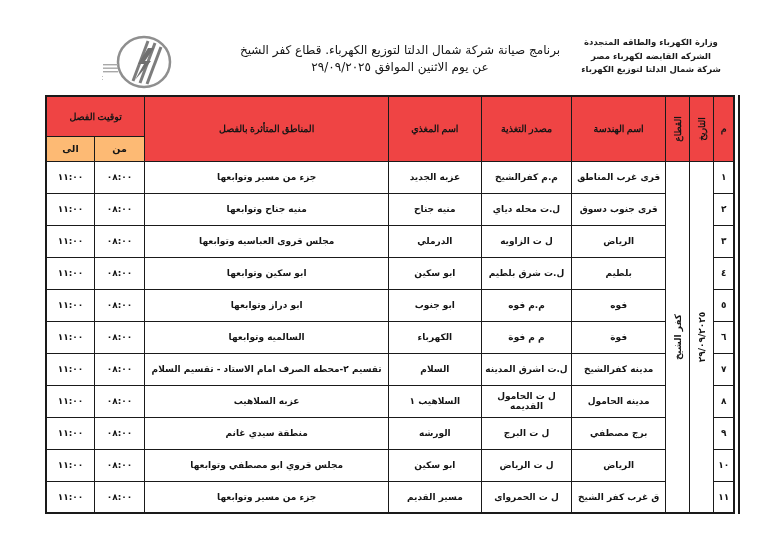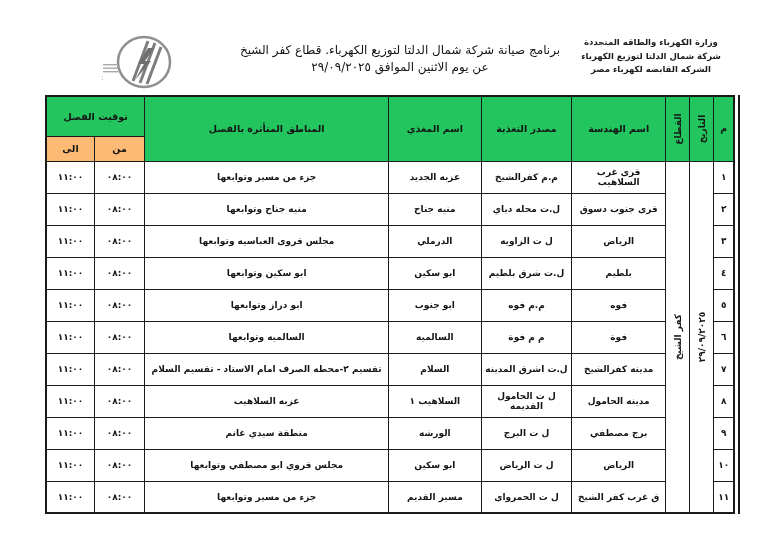--- a/index.html
+++ b/index.html
@@ -23,40 +23,40 @@
     position:absolute; top:95px; left:45px; width:690px;
     border-collapse:collapse; table-layout:fixed; direction:rtl;
     border:2px solid #1a1a1a;
     box-shadow: 3px 0 0 #ffffff, 5px 0 0 #1a1a1a;
     background:#fff;
   }
   .maint th, .maint td {
     border:1px solid #1a1a1a; font-weight:bold; color:#151515;
     text-align:center; vertical-align:middle; padding:0 2px; overflow:hidden;
   }
-  .maint th.hdr    { background:#22c55e; font-size:9.5px; }
+  .maint th.hdr    { background:#ef4444; font-size:9.5px;font-family:Liberation Serif, serif; }
   .maint th.subhdr { background:#fdba74; font-size:9.5px; }
   .maint thead tr.hrow1 { height:40px; }
   .maint thead tr.hrow2 { height:25px; }
   .maint tbody tr { height:32px; }
   .maint td { font-size:9px; }
   .vert { position:relative; }
   .vert > span {
     position:absolute; top:50%; left:50%;
     transform:translate(-50%,-50%) rotate(-90deg);
     white-space:nowrap; font-size:9px; font-weight:bold;
   }
 </style>
 </head>
 <body>
 
 <div class="org-block">
   <div>وزارة الكهرباء والطاقه المتجددة</div>
+  <div>الشركه القابضه لكهرباء مصر</div>
   <div>شركة شمال الدلتا لتوزيع الكهرباء</div>
-  <div>الشركه القابضه لكهرباء مصر</div>
 </div>
 
 <div class="title-block">
   <div>برنامج صيانة شركة شمال الدلتا لتوزيع الكهرباء. قطاع  كفر الشيخ</div>
   <div>عن يوم  الاثنين  الموافق ٢٩/٠٩/٢٠٢٥</div>
 </div>
 
 <div class="logo">
   <svg width="72" height="58" viewBox="0 0 72 58">
     <ellipse cx="42" cy="28" rx="26" ry="25" fill="none" stroke="#8f8f8f" stroke-width="2.5"></ellipse>
@@ -105,21 +105,21 @@
   </thead>
   <tbody>
       <tr>
         <td>١</td>
         <td rowspan="11" class="vert">
           <span>٢٩/٠٩/٢٠٢٥</span>
         </td>
         <td rowspan="11" class="vert">
           <span>كفر الشيخ</span>
         </td>
-        <td>قرى غرب السلاهيب</td>
+        <td>قرى غرب المناطق</td>
         <td>م.م كفرالشيخ</td>
         <td>عزبه الجديد</td>
         <td>جزء من مسير وتوابعها</td>
         <td>٠٨:٠٠</td>
         <td>١١:٠٠</td>
       </tr>
       <tr>
         <td>٢</td>
         <td>قرى جنوب دسوق</td>
         <td>ل.ت محله دياي</td>
@@ -152,21 +152,21 @@
         <td>م.م فوه</td>
         <td>ابو جنوب</td>
         <td>ابو دراز وتوابعها</td>
         <td>٠٨:٠٠</td>
         <td>١١:٠٠</td>
       </tr>
       <tr>
         <td>٦</td>
         <td>فوة</td>
         <td>م م فوة</td>
-        <td>السالميه</td>
+        <td>الكهرباء</td>
         <td>السالميه وتوابعها</td>
         <td>٠٨:٠٠</td>
         <td>١١:٠٠</td>
       </tr>
       <tr>
         <td>٧</td>
         <td>مدينه كفرالشيخ</td>
         <td>ل.ت اشرق المدينه</td>
         <td>السلام</td>
         <td>تقسيم ٢-محطه الصرف امام الاستاد - تقسيم السلام</td>

